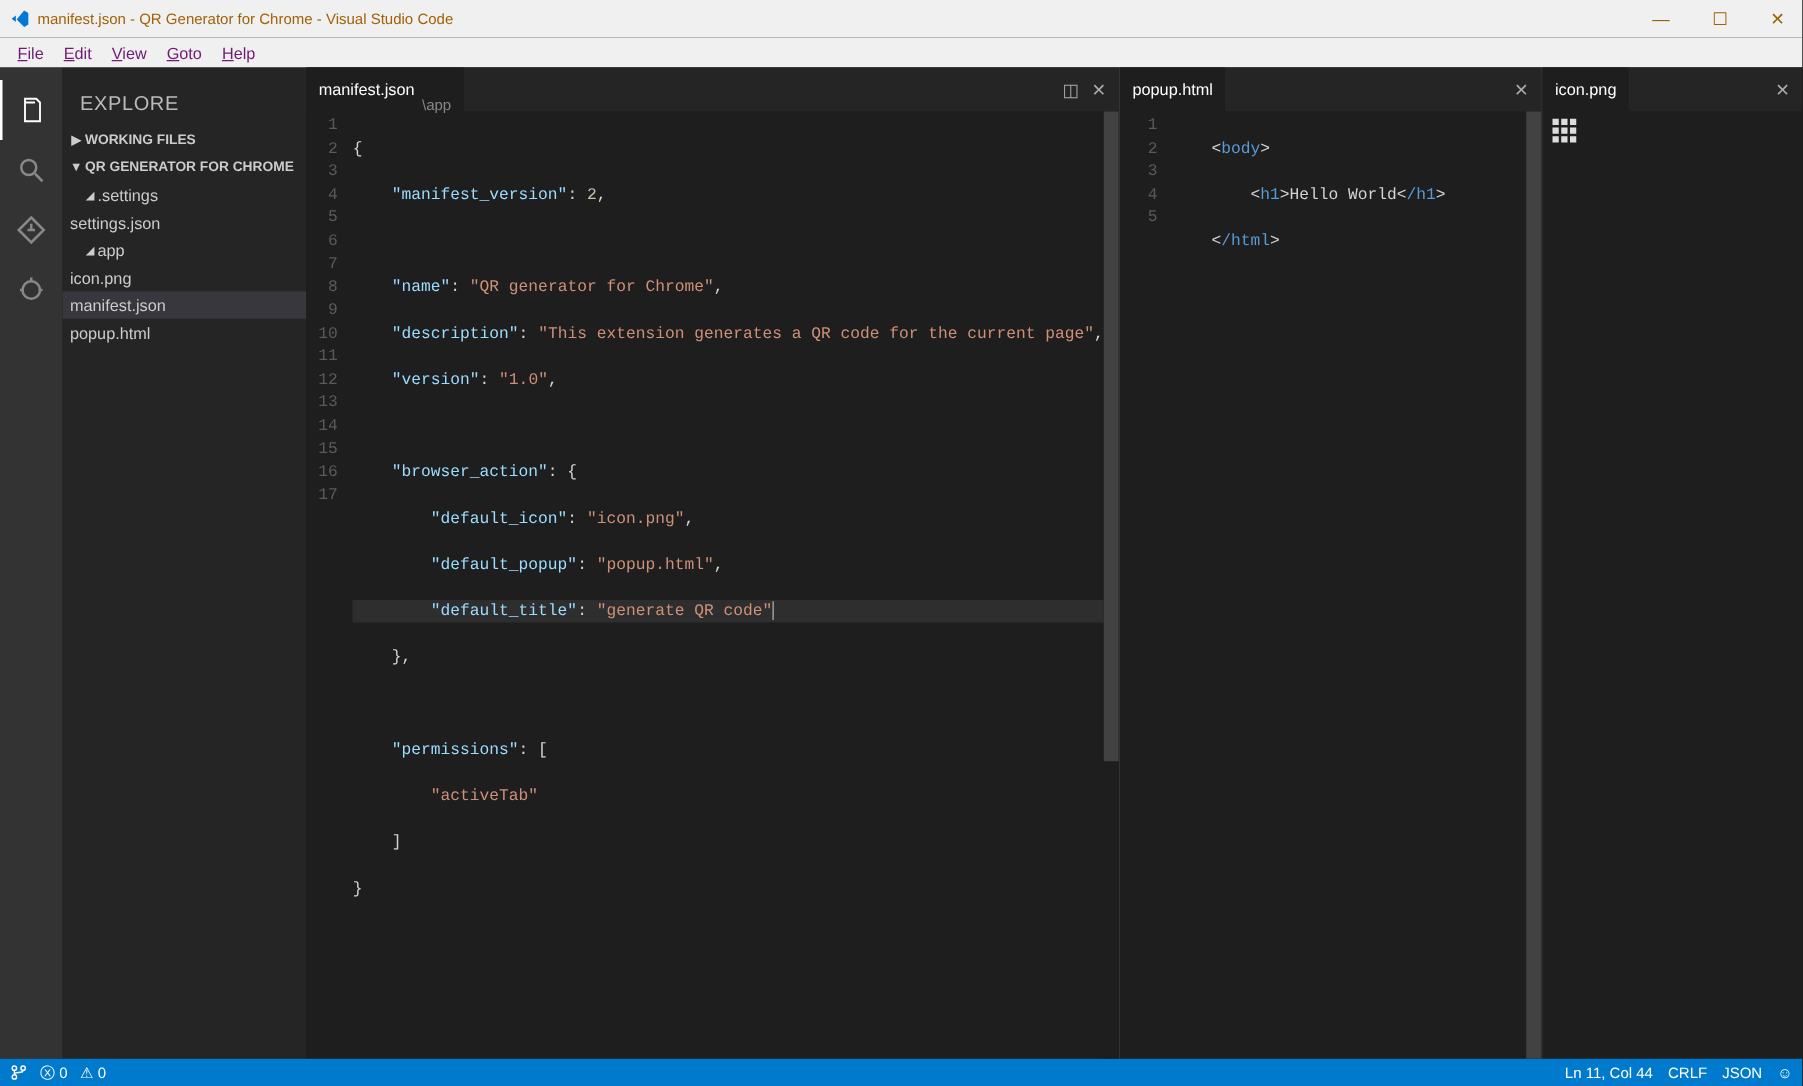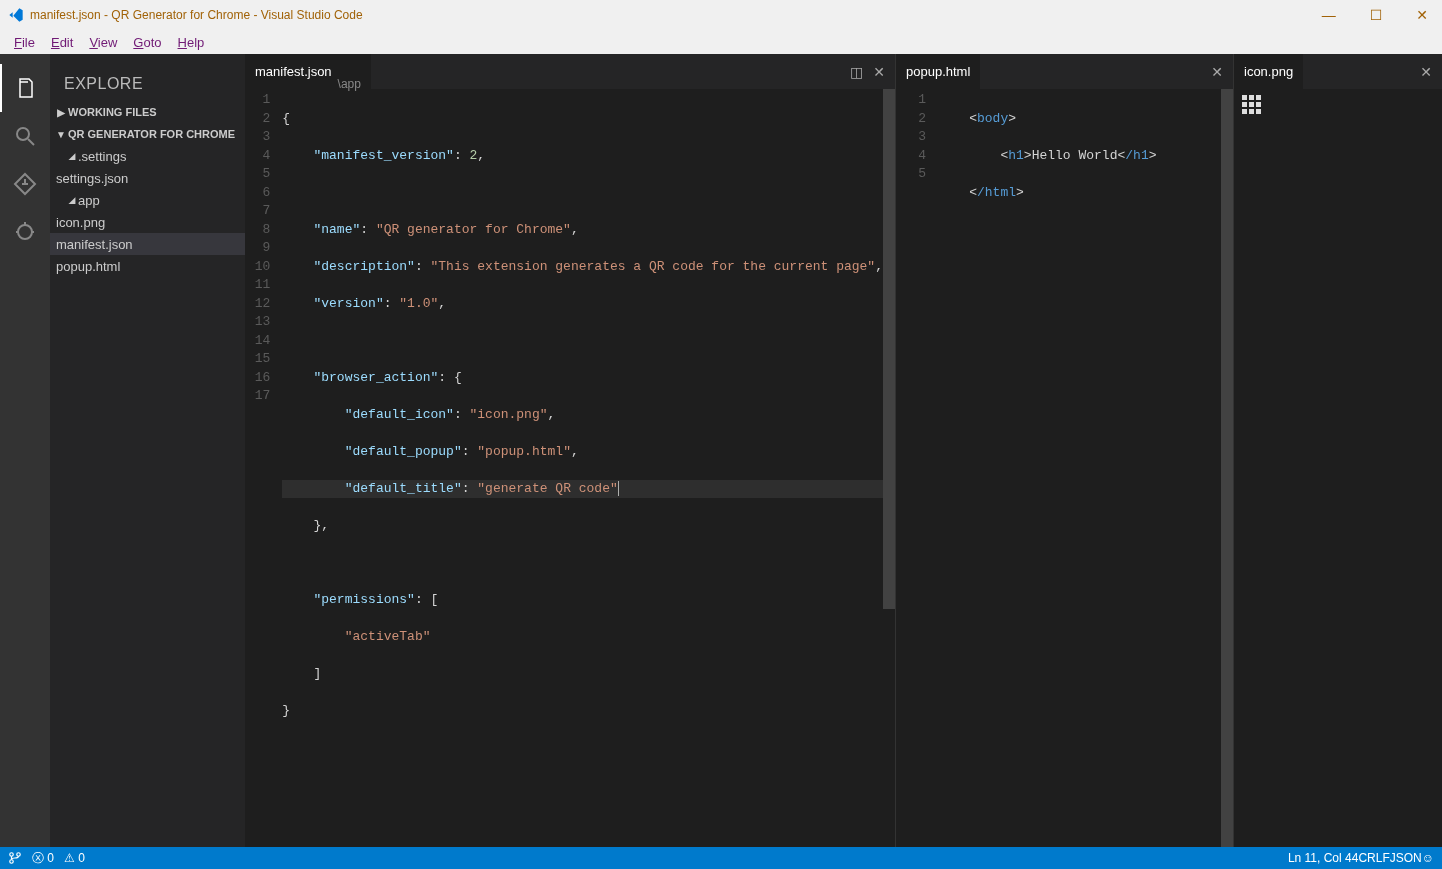--- a/index.html
+++ b/index.html
@@ -189,21 +189,21 @@
 .statusbar {
   height: 22px;
   background: #007acc;
   color: #fff;
   display: flex;
   align-items: center;
   font-size: 12px;
   padding: 0 8px;
 }
 .statusbar .left { display: flex; gap: 10px; align-items: center; }
-.statusbar .right { margin-left: auto; display: flex; gap: 0; align-items: center; }
+.statusbar .right { margin-left: auto; display: flex; gap: 12px; align-items: center; }
 .statusbar .item { cursor: pointer; }
 .cursor-bar {
   display: inline-block;
   width: 1.5px;
   height: 15px;
   background: #aeafad;
   vertical-align: middle;
 }
 svg { display: block; }
 </style>

